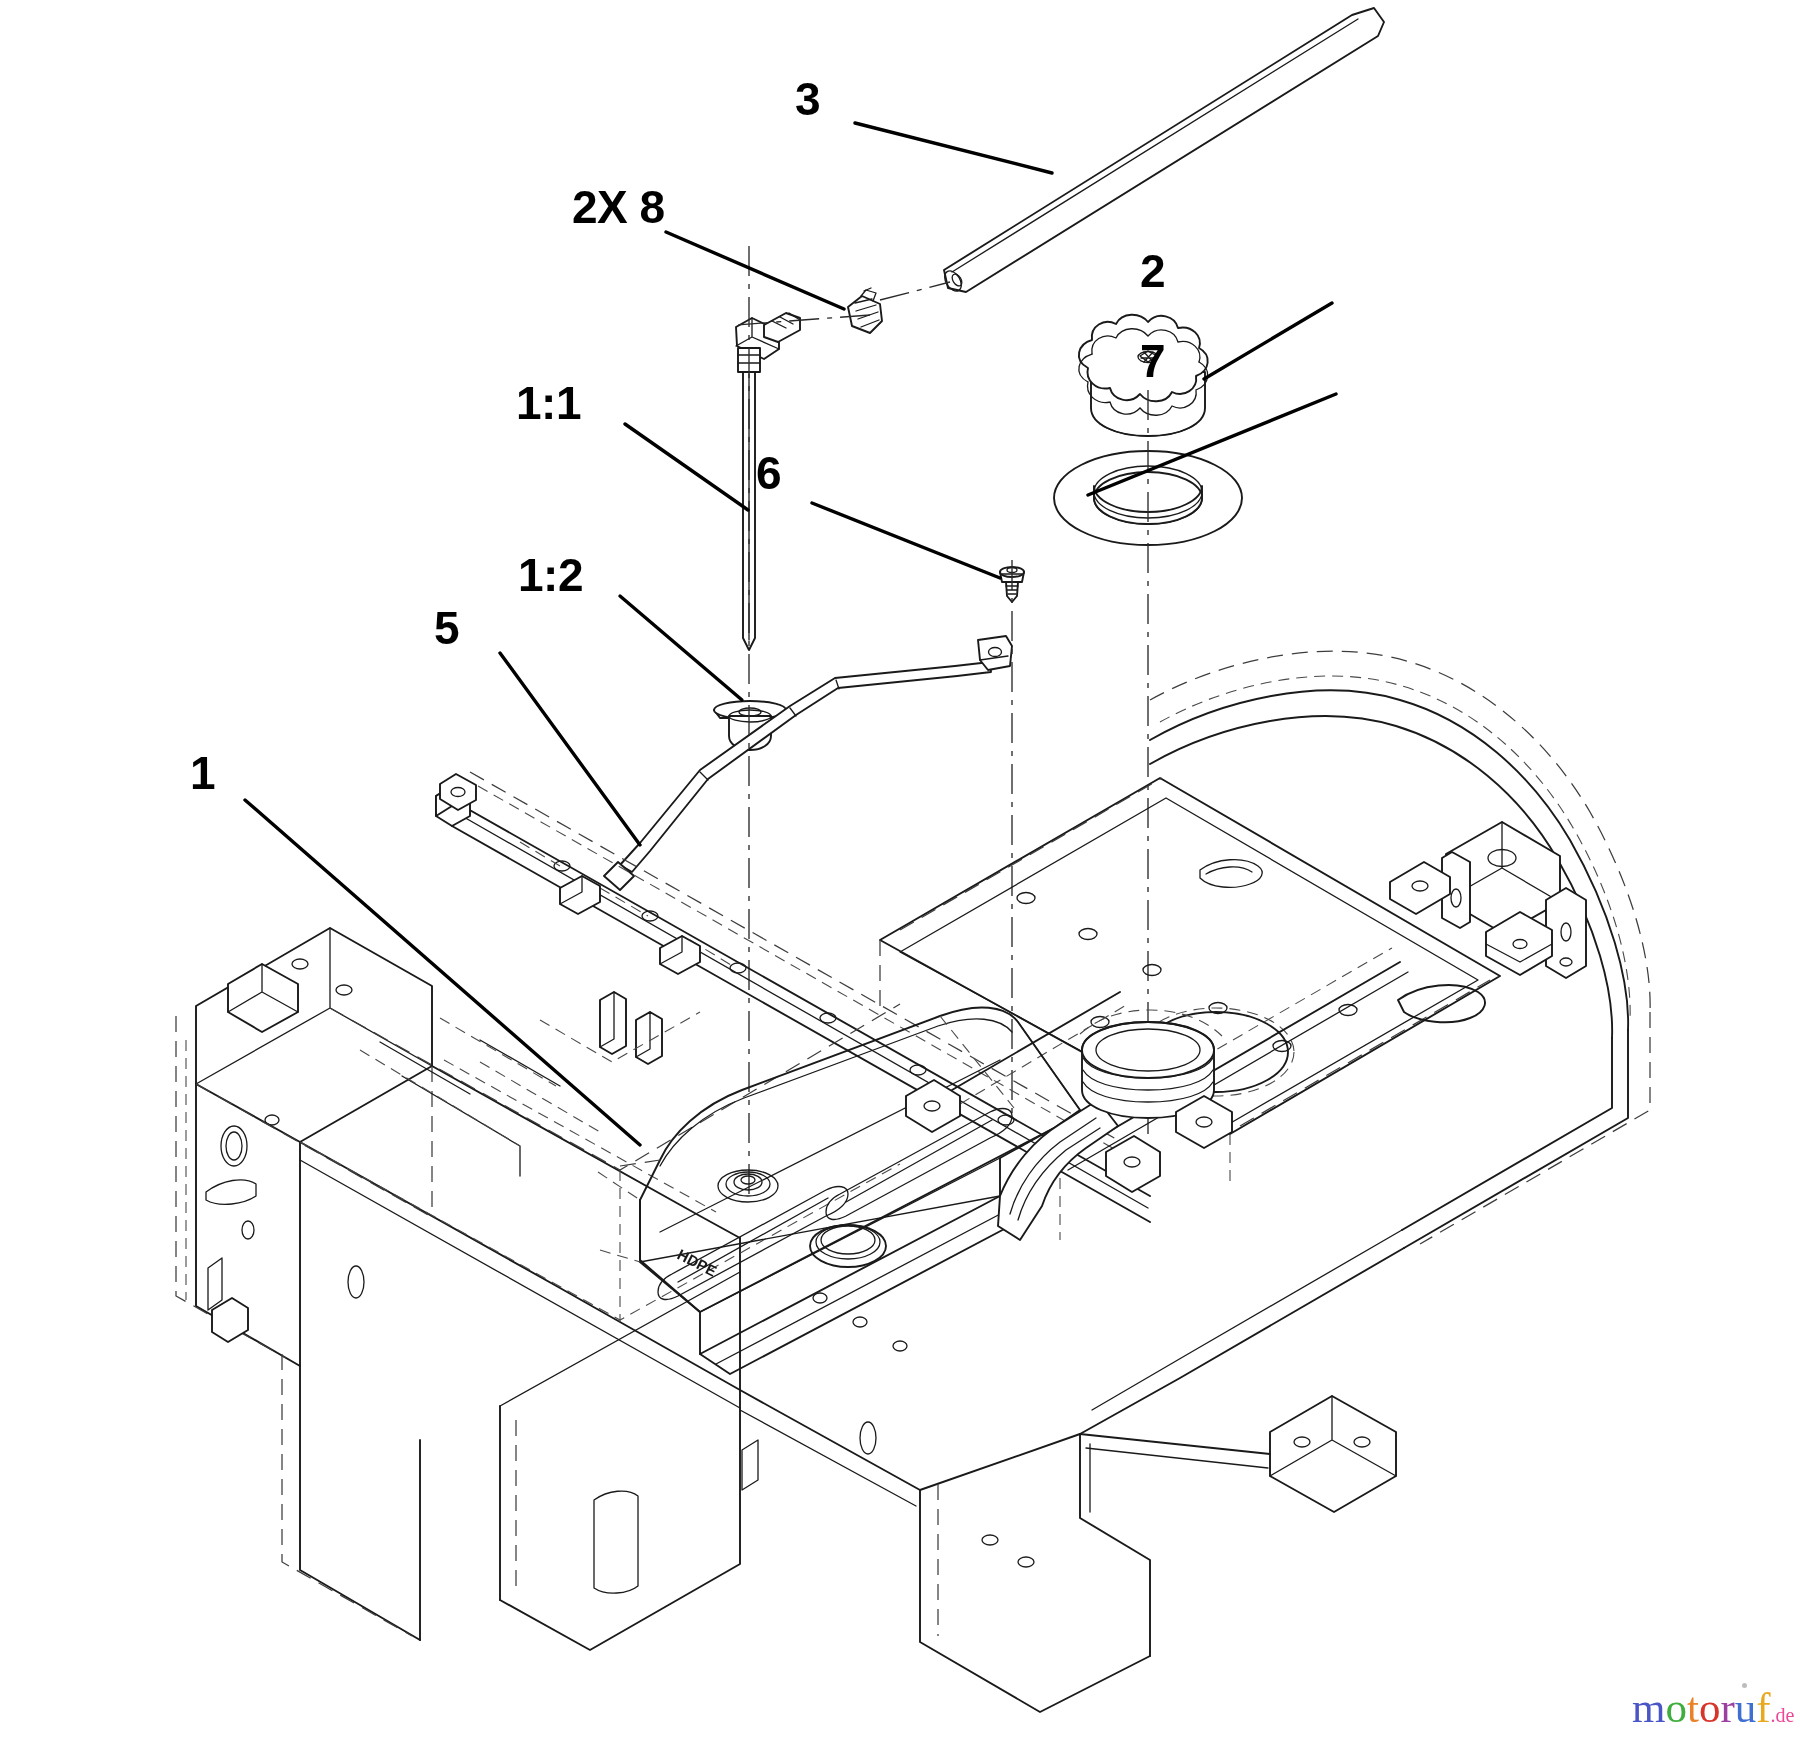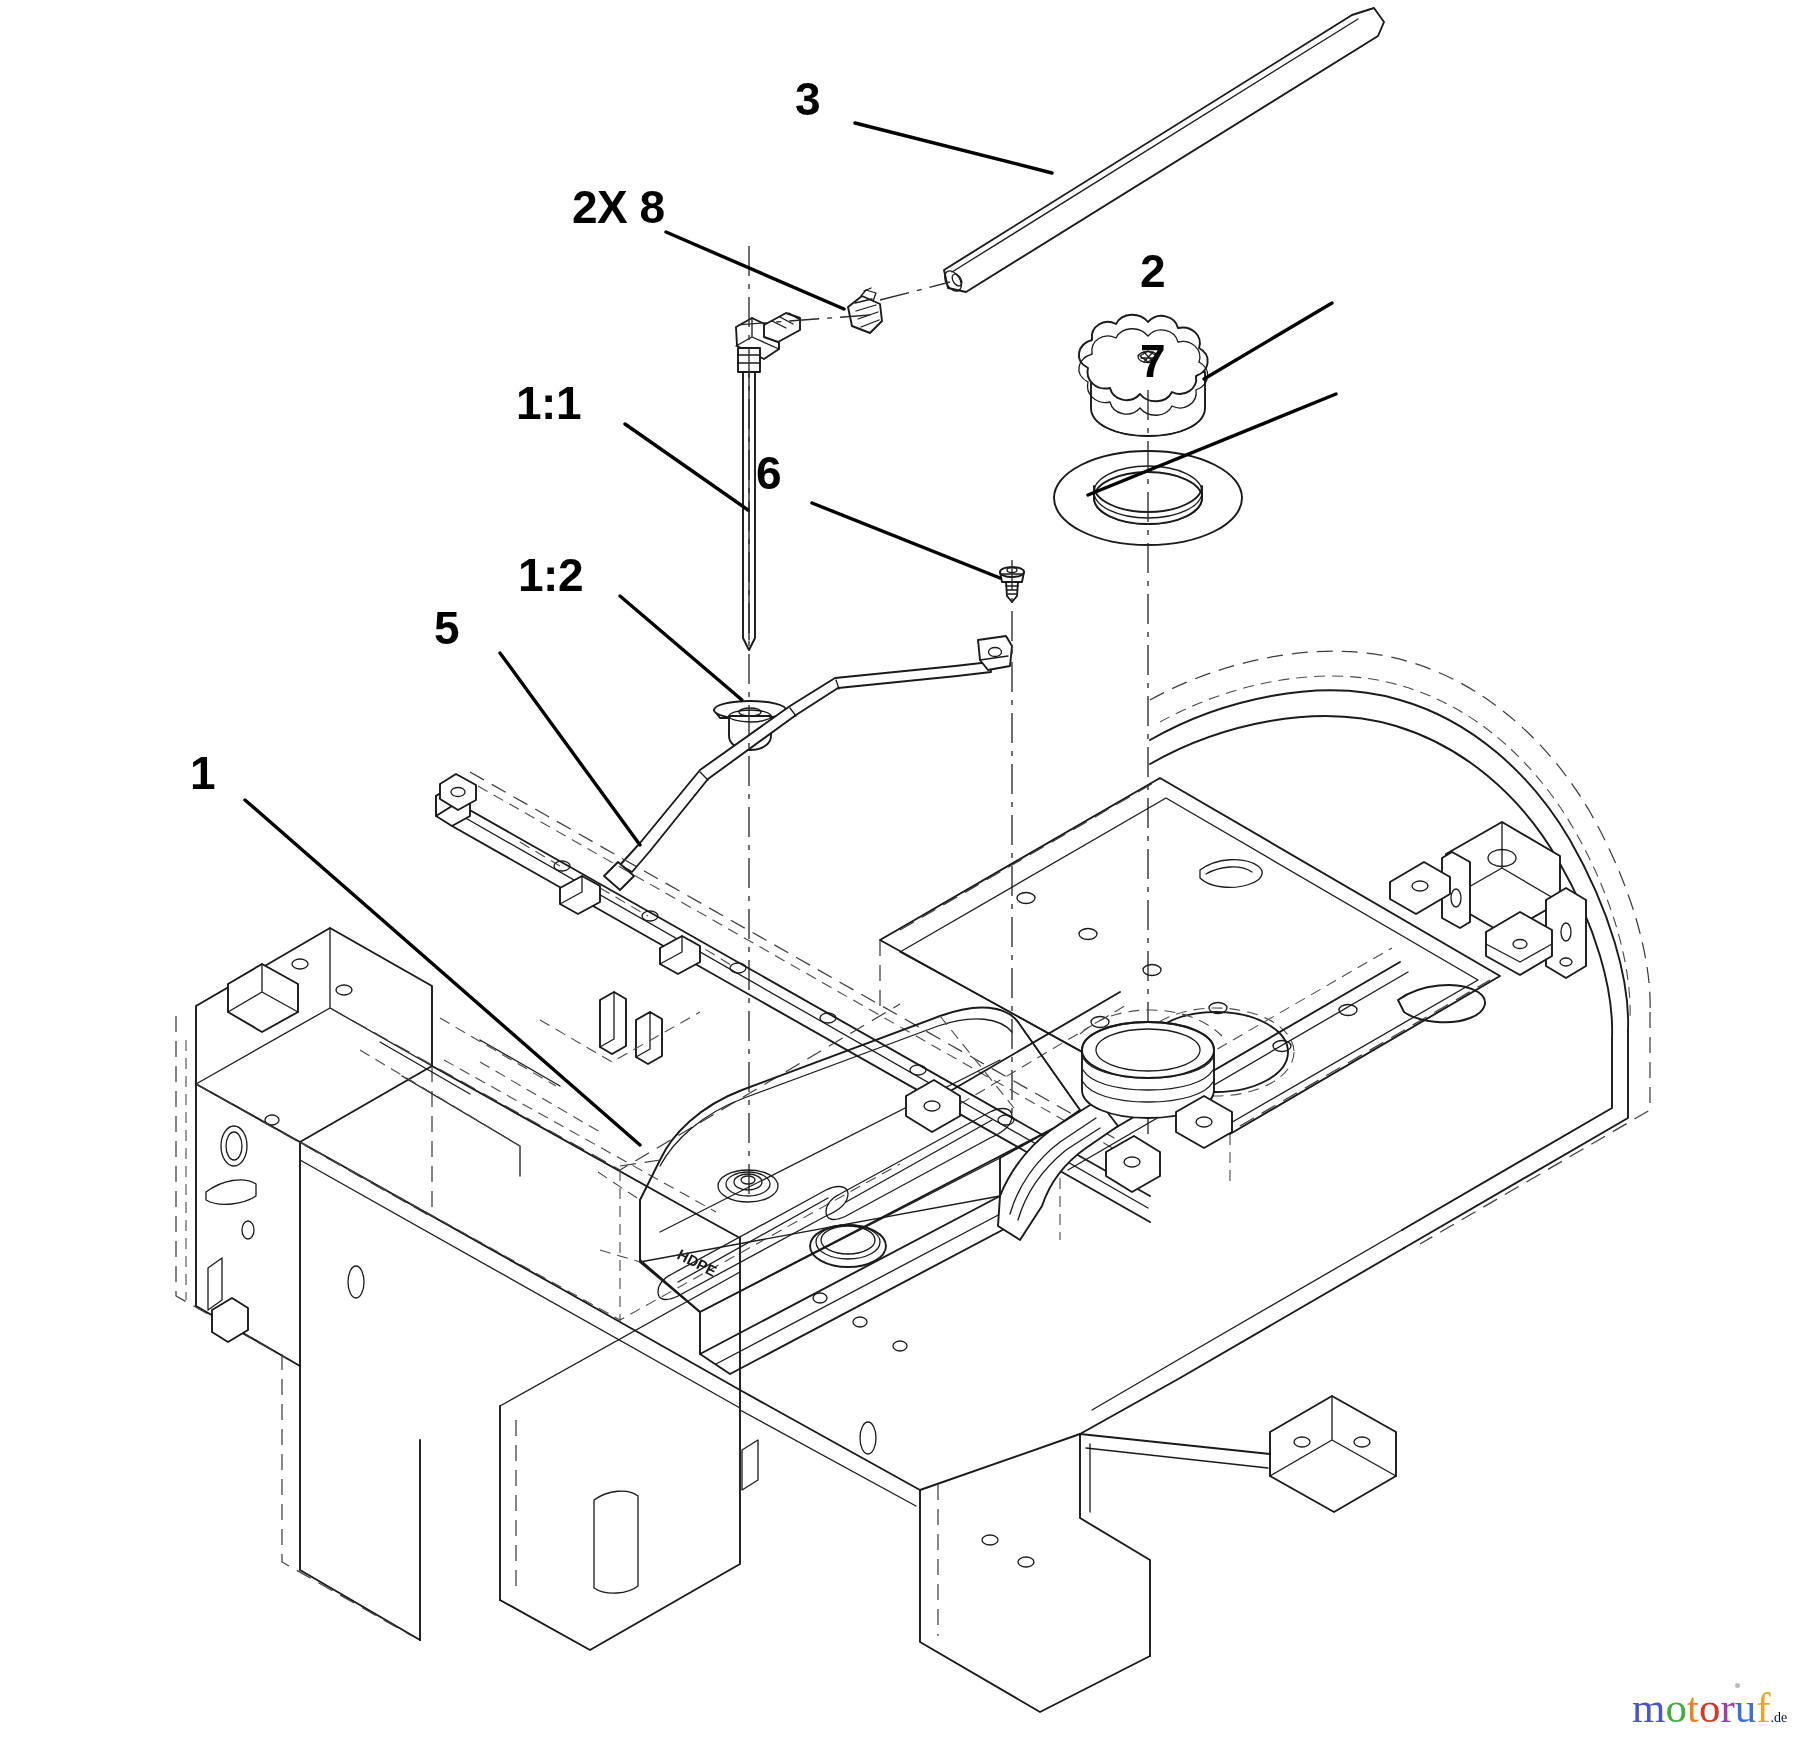--- a/index.html
+++ b/index.html
@@ -39,22 +39,22 @@
     left: 1632px;
     top: 1686px;
     font-family: "Liberation Serif", serif;
     font-size: 43px;
     line-height: 1;
     white-space: nowrap;
     user-select: none;
   }
   .watermark span { font-weight: normal; }
   .wm-suffix {
-    font-size: 14px;
-    color: #0f172a;
+    font-size: 20px;
+    color: #ec4899;
   }
   .wm-dot {
     position: absolute;
     right: 47px;
     top: -3px;
     width: 5px;
     height: 5px;
     border-radius: 50%;
     background: #bdbdbd;
   }

